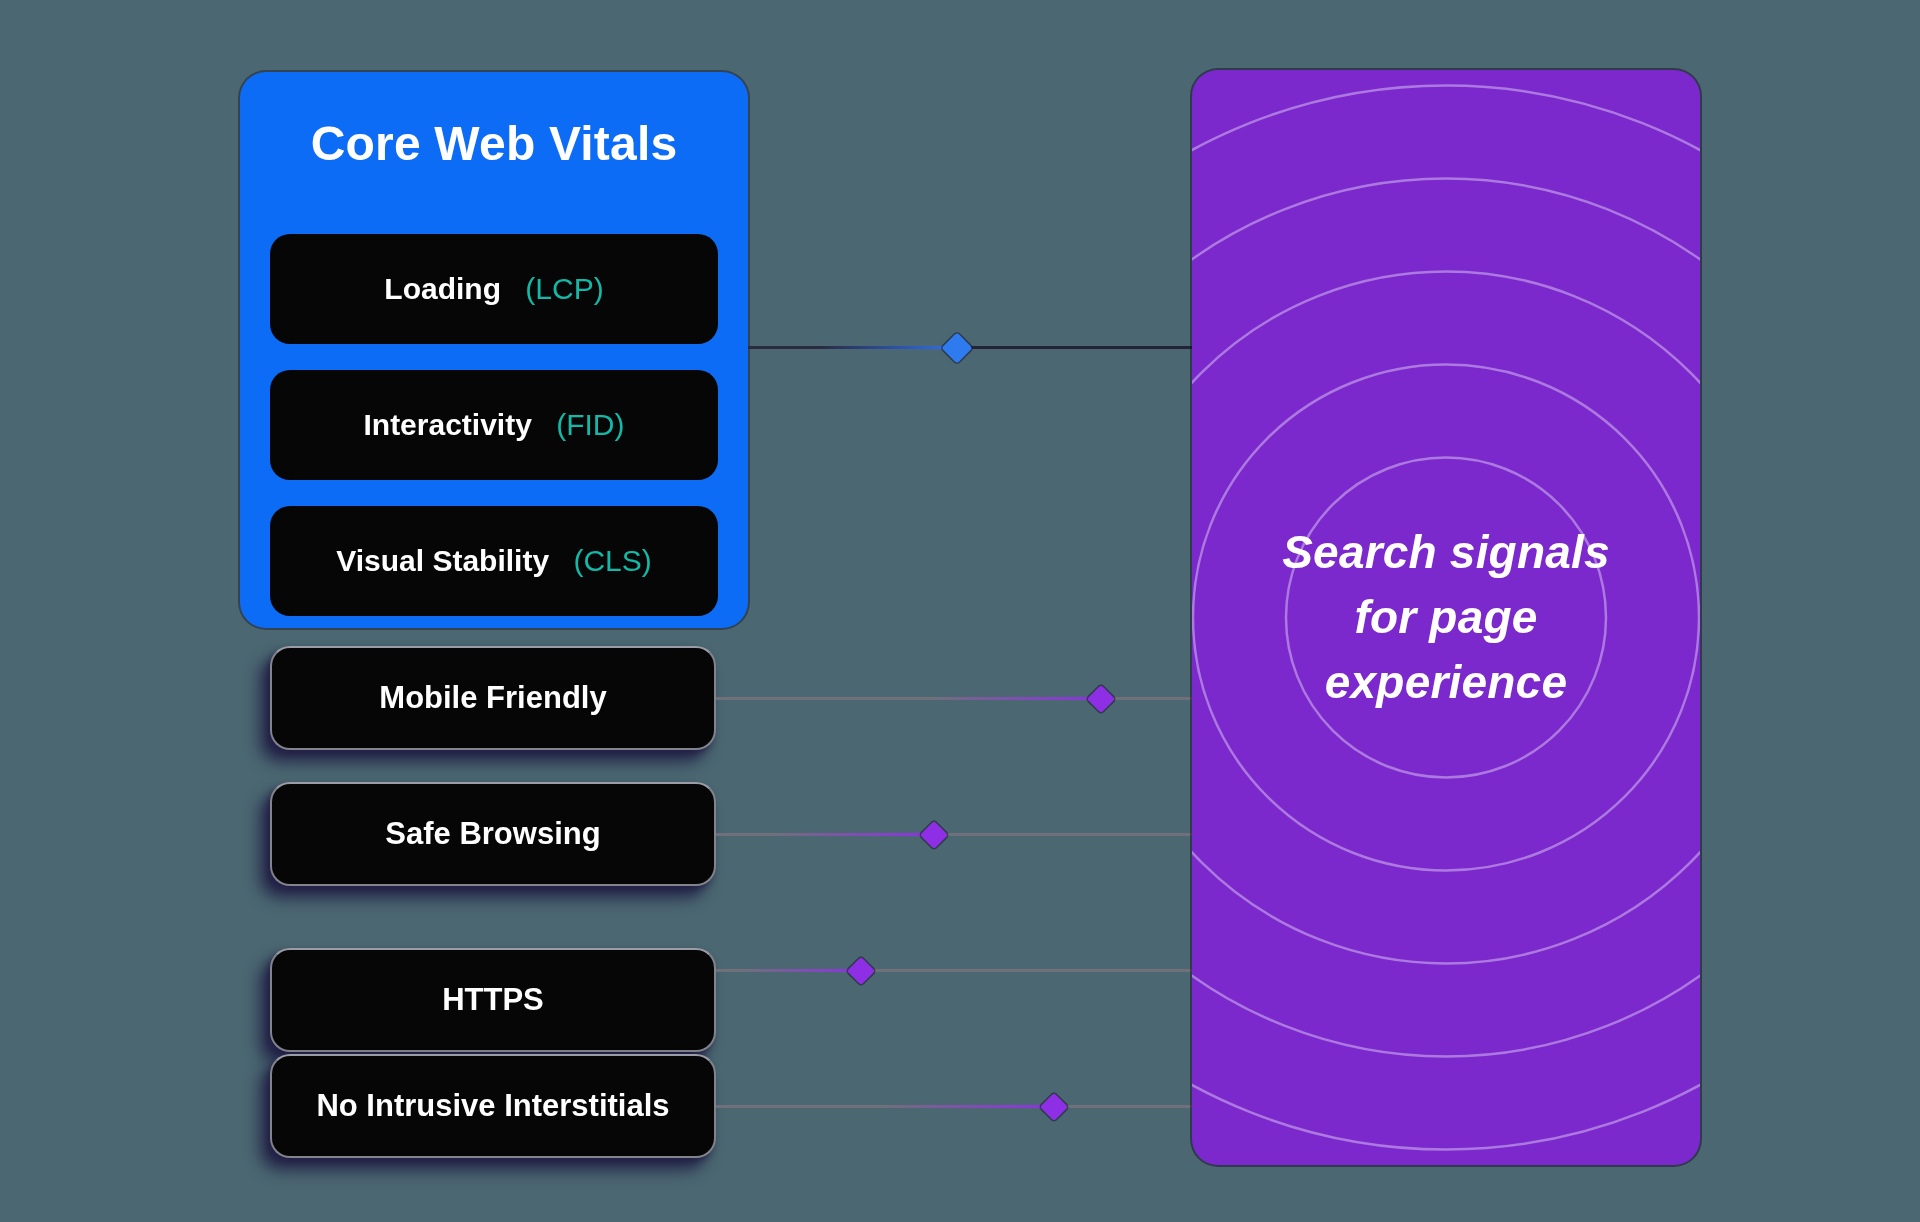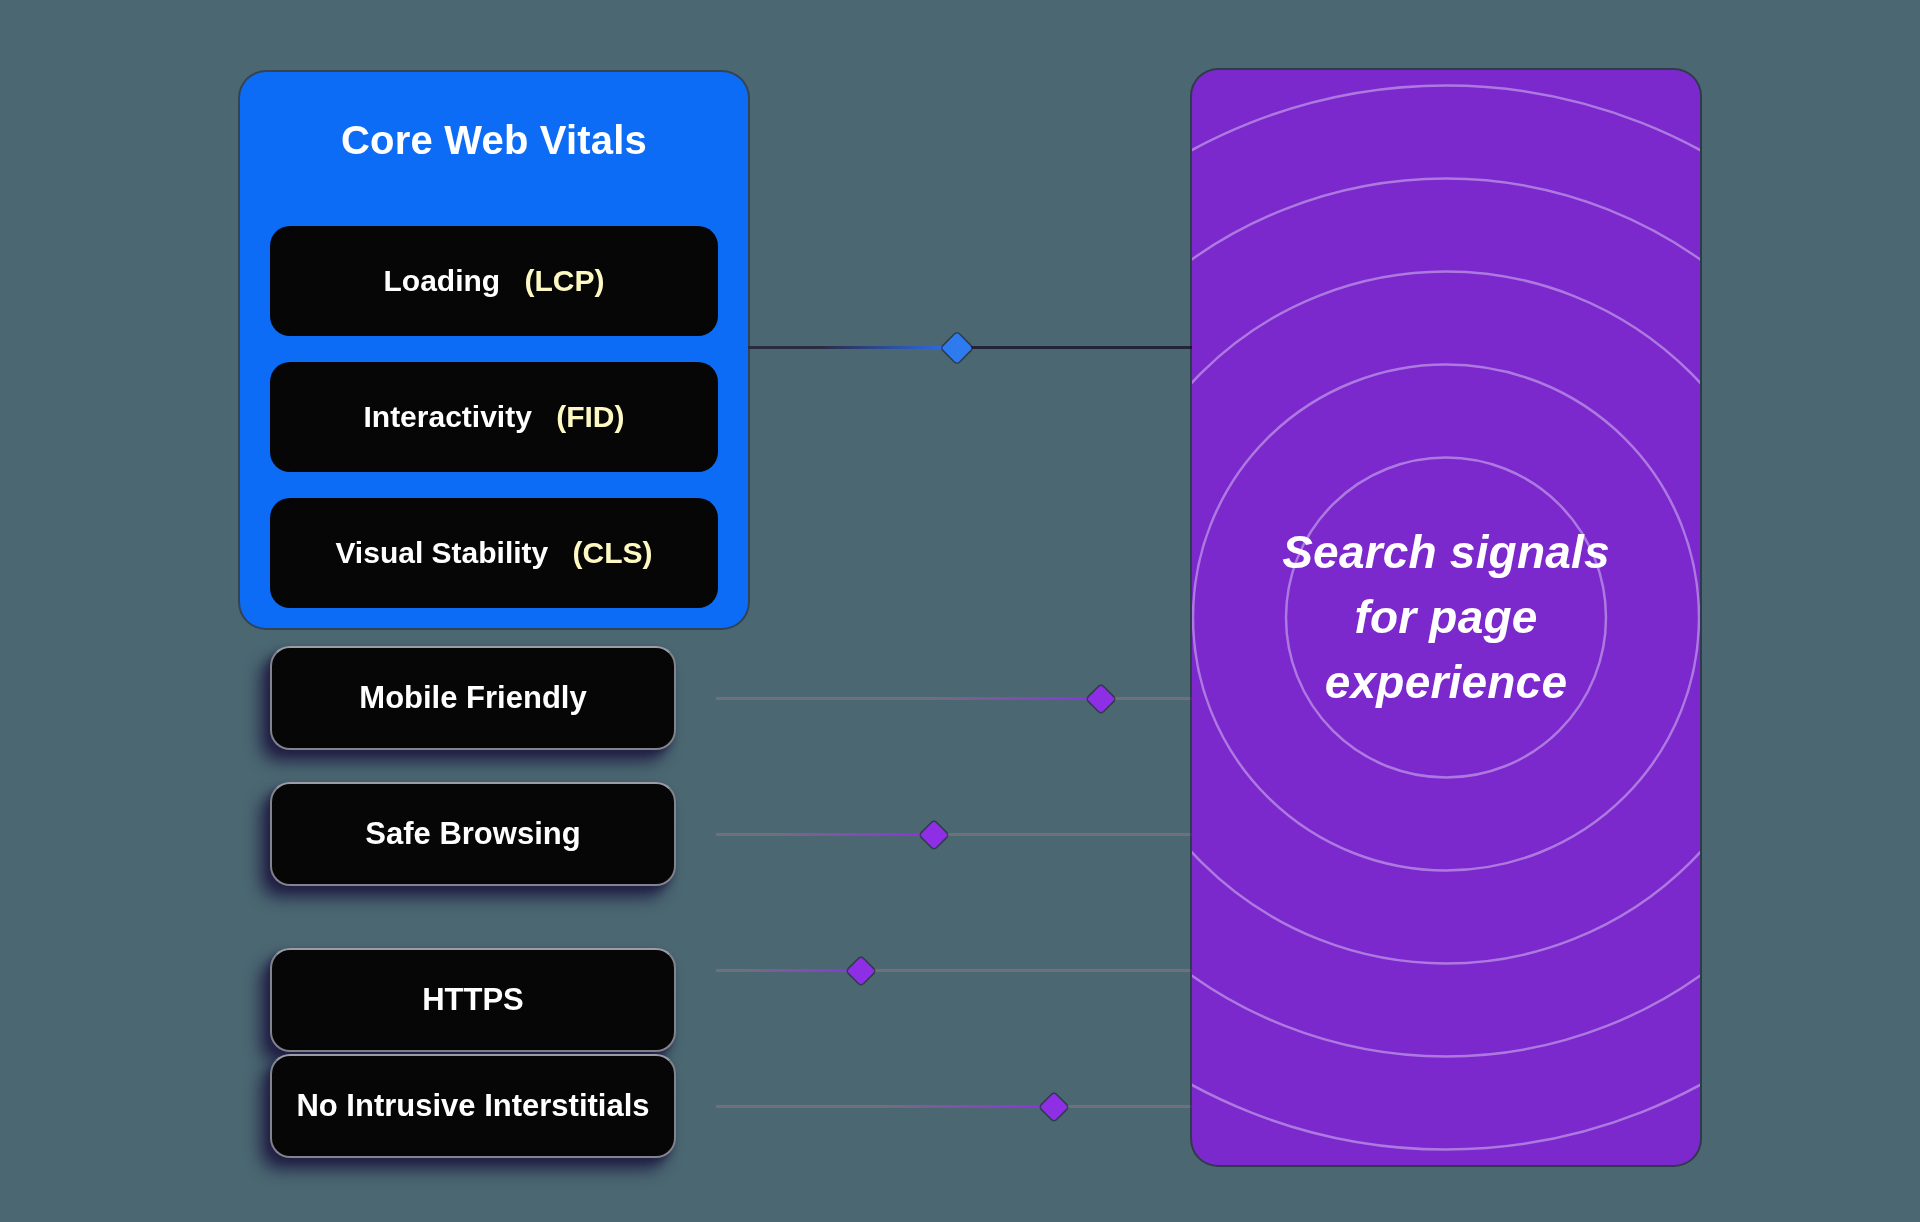--- a/index.html
+++ b/index.html
@@ -31,43 +31,43 @@
     left:240px;top:72px;width:508px;height:556px;
     background:var(--blue-panel,#0D6CF5);
     border-radius:26px;
     box-shadow:0 0 0 2px rgba(22,22,42,0.45);
     padding:0 30px;
   }
   .cwv-title{
     margin-top:48px;
     text-align:center;
     color:#ffffff;
-    font-size:40px;
+    font-size:48px;
     font-weight:700;
     line-height:1;
     letter-spacing:0.2px;
   }
   .cwv-pill{
     height:110px;
     border-radius:20px;
     background:var(--pill-black,#060607);
     display:flex;align-items:center;justify-content:center;
     color:#ffffff;
     font-size:30px;
     white-space:pre;
   }
   .cwv-pill.first{margin-top:66px;}
   .cwv-pill + .cwv-pill{margin-top:26px;}
   .lbl-bold{font-weight:700;}
-  .lbl-plain{font-weight:700;color:#fef9c3;margin-left:16px;}
+  .lbl-plain{font-weight:400;color:#14b8a6;margin-left:16px;}
 
   
   .signal-pill{
     position:absolute;
-    left:270px;width:406px;height:104px;
+    left:270px;width:446px;height:104px;
     background:var(--pill-black,#060607);
     border:2px solid #83838D;
     border-top-color:#9C9CA6;
     border-radius:20px;
     display:flex;align-items:center;justify-content:center;
     color:#ffffff;
     font-size:31px;
     font-weight:700;
     box-shadow:-10px 12px 16px rgba(30,27,66,0.85), -3px 4px 6px rgba(30,27,66,0.6);
   }

